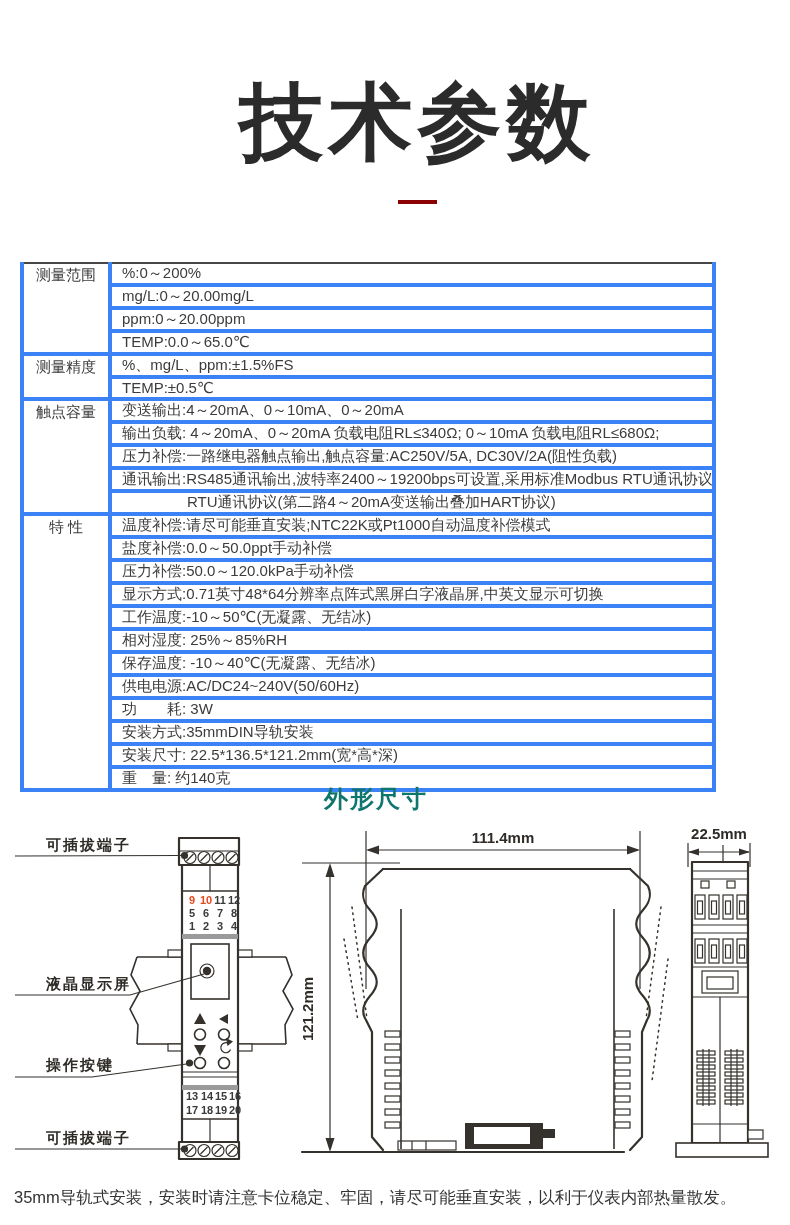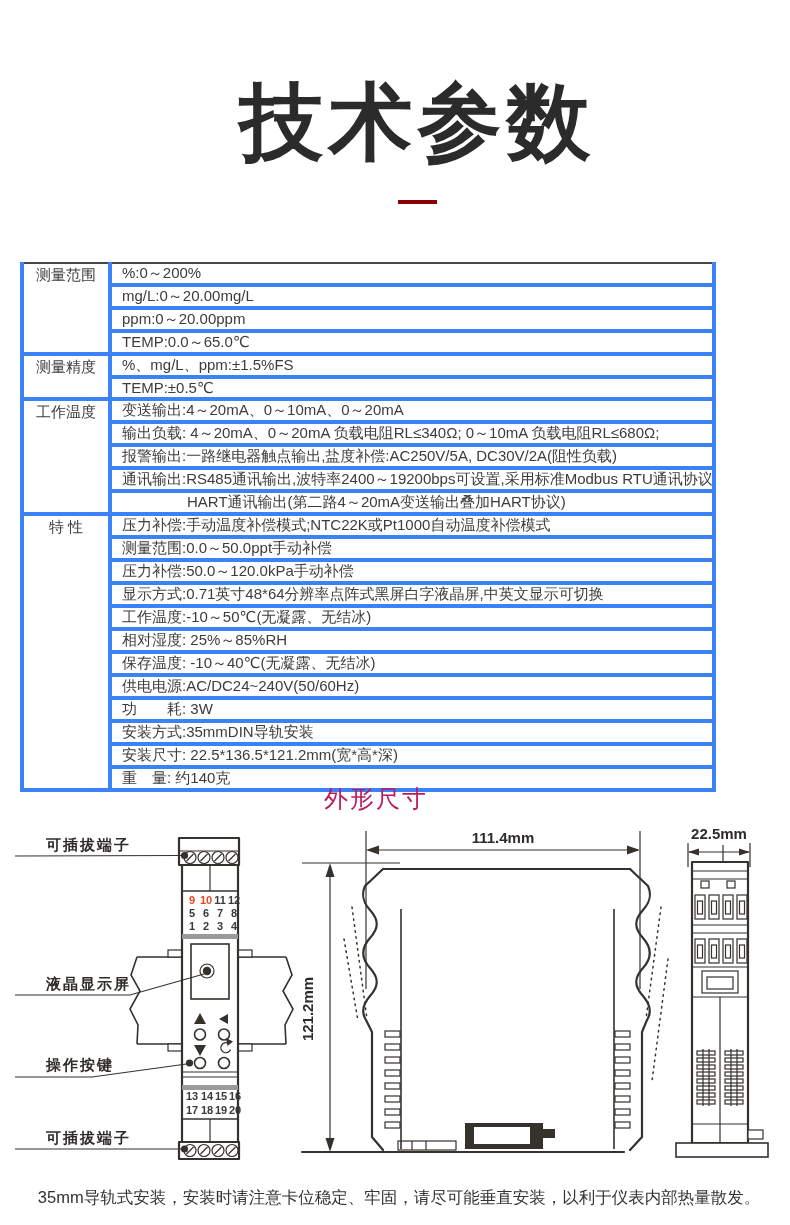--- a/index.html
+++ b/index.html
@@ -33,27 +33,27 @@
   td.label-cell {
     width:88px; text-align:center; vertical-align:top;
     font-size:15.5px; font-weight:600; padding-top:2px;
     border-right:2px solid #474747 !important;
   }
   td.value-cell { padding:0 11px 0 10px; }
   td.value-cell.indent-center { padding-left:75px; }
   
   .section-title {
     position:absolute; top:779px; left:0; width:752px; text-align:center;
-    font-size:24px; font-weight:400; color:#be185d; letter-spacing:2px;
+    font-size:24px; font-weight:700; color:#0f766e; letter-spacing:2px;
   }
   
   .drawings { position:absolute; top:815px; left:0; width:790px; height:360px; }
   .footer-note {
     position:absolute; top:1183px; left:14px; width:770px;
-    font-size:16.5px; font-weight:500; color:#333333; white-space:nowrap;text-align:center;
+    font-size:16.5px; font-weight:500; color:#333333; white-space:nowrap;
   }
   
   .st  { stroke:#35312c; stroke-width:2.2; fill:none; stroke-linejoin:round; stroke-linecap:round; }
   .st-thin { stroke:#35312c; stroke-width:1.2; fill:none; }
   .st-med  { stroke:#35312c; stroke-width:1.6; fill:none; }
   .white-fill { fill:#ffffff; }
   .dark-fill  { fill:#35312c; }
   .gray-band  { fill:#9a9a9a; }
   .dotted { stroke:#35312c; stroke-width:1.5; fill:none; stroke-dasharray:1.5,4.5; stroke-linecap:round; }
   text.svg-label { font-family:"Liberation Sans","DejaVu Sans",sans-serif; font-size:15px; font-weight:700; fill:#2f2c28; letter-spacing:2px; }
@@ -85,41 +85,41 @@
           <td class="value-cell">TEMP:0.0～65.0℃</td>
         </tr>
         <tr class="group-start">
           <td class="label-cell" rowspan="2">测量精度</td>
           <td class="value-cell">%、mg/L、ppm:±1.5%FS</td>
         </tr>
         <tr>
           <td class="value-cell">TEMP:±0.5℃</td>
         </tr>
         <tr class="group-start">
-          <td class="label-cell" rowspan="5">工作温度</td>
+          <td class="label-cell" rowspan="5">触点容量</td>
           <td class="value-cell">变送输出:4～20mA、0～10mA、0～20mA</td>
         </tr>
         <tr>
           <td class="value-cell">输出负载: 4～20mA、0～20mA 负载电阻RL≤340Ω; 0～10mA 负载电阻RL≤680Ω;</td>
         </tr>
         <tr>
-          <td class="value-cell">报警输出:一路继电器触点输出,盐度补偿:AC250V/5A, DC30V/2A(阻性负载)</td>
+          <td class="value-cell">压力补偿:一路继电器触点输出,触点容量:AC250V/5A, DC30V/2A(阻性负载)</td>
         </tr>
         <tr>
           <td class="value-cell">通讯输出:RS485通讯输出,波特率2400～19200bps可设置,采用标准Modbus RTU通讯协议</td>
         </tr>
         <tr>
-          <td class="value-cell indent-center">HART通讯输出(第二路4～20mA变送输出叠加HART协议)</td>
+          <td class="value-cell indent-center">RTU通讯协议(第二路4～20mA变送输出叠加HART协议)</td>
         </tr>
         <tr class="group-start">
           <td class="label-cell" rowspan="12">特  性</td>
-          <td class="value-cell">压力补偿:手动温度补偿模式;NTC22K或Pt1000自动温度补偿模式</td>
-        </tr>
-        <tr>
-          <td class="value-cell">测量范围:0.0～50.0ppt手动补偿</td>
+          <td class="value-cell">温度补偿:请尽可能垂直安装;NTC22K或Pt1000自动温度补偿模式</td>
+        </tr>
+        <tr>
+          <td class="value-cell">盐度补偿:0.0～50.0ppt手动补偿</td>
         </tr>
         <tr>
           <td class="value-cell">压力补偿:50.0～120.0kPa手动补偿</td>
         </tr>
         <tr>
           <td class="value-cell">显示方式:0.71英寸48*64分辨率点阵式黑屏白字液晶屏,中英文显示可切换</td>
         </tr>
         <tr>
           <td class="value-cell">工作温度:-10～50℃(无凝露、无结冰)</td>
         </tr>

